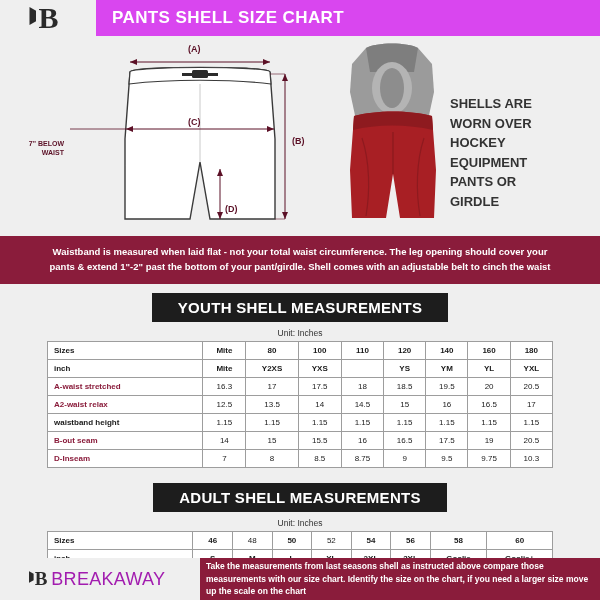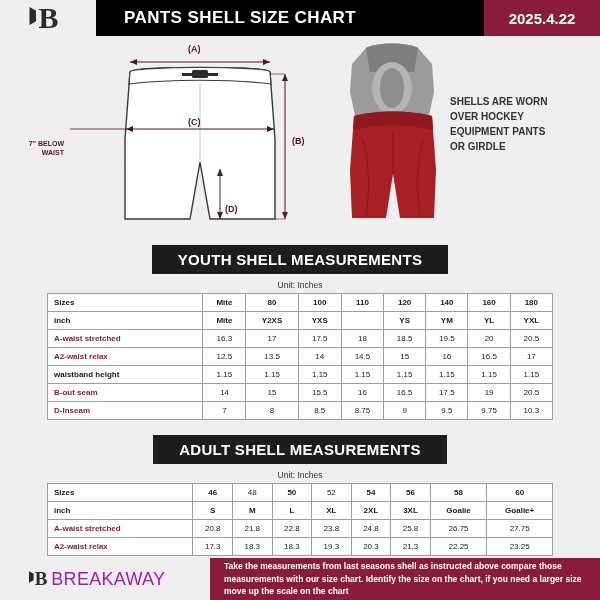--- a/index.html
+++ b/index.html
@@ -23,22 +23,22 @@
   .logo-b{
     font-family:"Liberation Serif", serif;font-weight:bold;font-size:30px;
     color:#2a2a2a;line-height:1;letter-spacing:-1px;
     position:relative;
   }
   .logo-b:before{
     content:"";position:absolute;left:-9px;top:4px;width:7px;height:18px;
     background:#2a2a2a;clip-path:polygon(0 0,100% 22%,100% 78%,0 100%);
   }
   .title-bar{
-    flex:1;background:#000000;color:#fff;display:flex;align-items:center;
-    padding-left:28px;font-size:17px;font-weight:bold;letter-spacing:.4px;
+    flex:1;background:#d946ef;color:#fff;display:flex;align-items:center;
+    padding-left:16px;font-size:17px;font-weight:bold;letter-spacing:.4px;
   }
   .date-bar{
     width:116px;background:#8a1c3b;color:#fff;display:flex;align-items:center;
     justify-content:center;font-size:15px;font-weight:bold;
   }
   
   .illo{
     position:relative;height:200px;background:#efefef;
   }
   .diagram{
@@ -49,21 +49,21 @@
     position:absolute;font-size:9px;font-weight:bold;color:#5b1026;
   }
   .note-left{
     position:absolute;left:6px;top:104px;width:58px;font-size:7px;
     font-weight:bold;color:#5b1026;line-height:1.25;text-align:right;
   }
   .photo{
     position:absolute;left:336px;top:6px;width:112px;height:188px;
   }
   .photo-note{
-    position:absolute;left:450px;top:58px;width:108px;font-size:10px;
+    position:absolute;left:450px;top:58px;width:108px;font-size:13px;
     font-weight:bold;color:#333;line-height:1.5;
   }
   
   .banner{
     background:#8a1c3b;color:#fff;text-align:center;padding:9px 40px 10px;
     font-size:9.5px;line-height:1.55;font-weight:bold;
   }
   
   .section-wrap{background:#efefef;padding:9px 0 2px;text-align:center;}
   .section-title{
@@ -100,35 +100,34 @@
     font-family:"Liberation Serif", serif;font-weight:bold;font-size:19px;
     color:#2a2a2a;position:relative;
   }
   .footer-b:before{
     content:"";position:absolute;left:-6px;top:3px;width:5px;height:12px;
     background:#2a2a2a;clip-path:polygon(0 0,100% 22%,100% 78%,0 100%);
   }
   .footer-name{font-size:18px;font-weight:normal;color:#a21caf;letter-spacing:.3px;}
   .footer-right{
     flex:1;background:#8a1c3b;color:#fff;display:flex;align-items:center;
-    padding:0 14px;font-size:8.5px;line-height:1.5;font-weight:bold;margin-left:10px;
+    padding:0 6px;font-size:8.5px;line-height:1.5;font-weight:bold;
   }
   .spacer-sm{height:6px;background:#efefef;}
 </style>
 </head>
 <body>
 
 <div class="page">
 
   <div class="header">
     <div class="logo-box">
       <span class="logo-b">B</span>
     </div>
     <div class="title-bar">PANTS SHELL SIZE CHART</div>
-    <div class="date-bar">2025.4.22</div>
   </div>
 
   <div class="illo">
 
     <div class="note-left">7" BELOW WAIST</div>
 
     <div class="diagram">
       <svg class="shorts-svg" width="260" height="185" viewBox="0 0 260 185">
 
         <path d="M60 28 C60 22,200 22,200 28 L205 95 L205 175 L140 175 L130 118 L120 175 L55 175 L55 95 Z" fill="#ffffff" stroke="#3a3a3a" stroke-width="1.4"></path>
@@ -179,20 +178,21 @@
         <path d="M18 74 C40 68,74 68,96 74 L97 88 C72 82,40 82,17 88 Z" fill="#8e1a1f"></path>
         <path d="M57 90 L57 132" stroke="#8e1a1f" stroke-width="1.4" fill="none"></path>
         <path d="M26 96 C34 120,34 150,30 174" stroke="#8e1a1f" stroke-width="1.2" fill="none"></path>
         <path d="M88 96 C80 120,80 150,84 174" stroke="#8e1a1f" stroke-width="1.2" fill="none"></path>
       </svg>
     </div>
 
     <div class="photo-note">SHELLS ARE WORN OVER HOCKEY EQUIPMENT PANTS OR GIRDLE</div>
   </div>
 
+  <div class="banner">Waistband is measured when laid flat - not your total waist circumference. The leg opening should cover your pants &amp; extend 1"-2" past the bottom of your pant/girdle. Shell comes with an adjustable belt to cinch the waist</div>
 
   <div class="section-wrap">
     <span class="section-title">YOUTH SHELL MEASUREMENTS</span>
   </div>
   <div class="unit">Unit: Inches</div>
   <table>
     <tbody id="youth-body">
         <tr>
           <td class="rowlab-dark">Sizes</td>
           <td style="font-weight: bold;">Mite</td>

